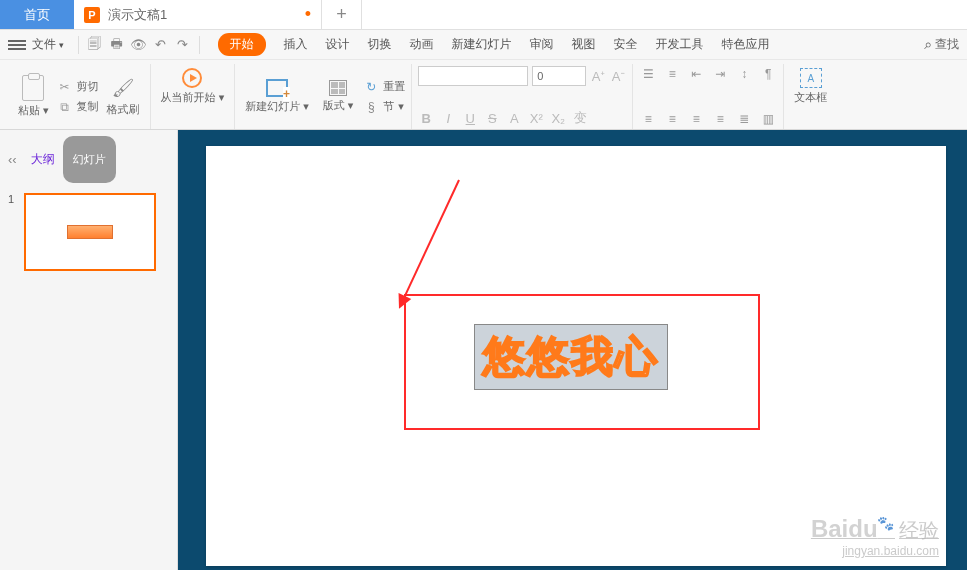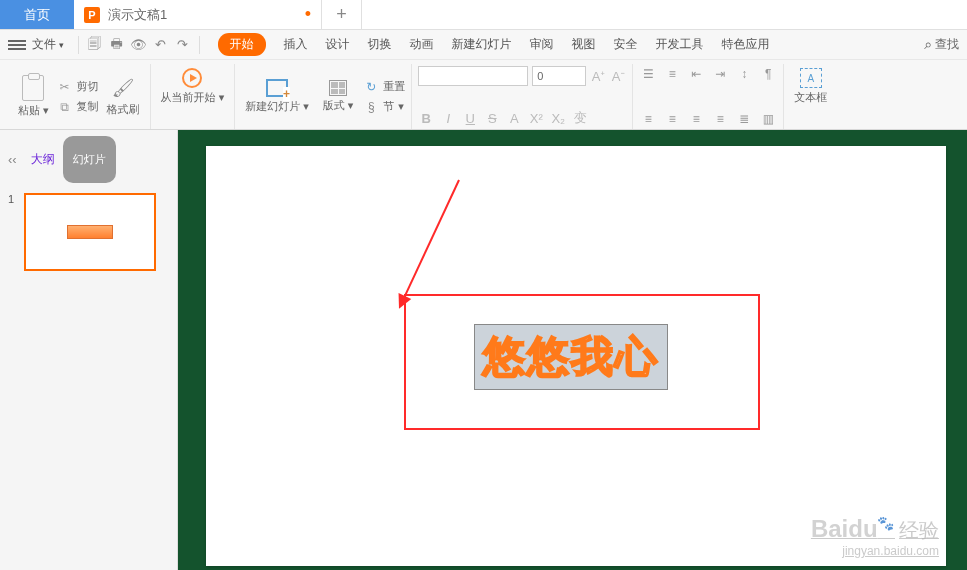--- a/index.html
+++ b/index.html
@@ -60,21 +60,21 @@
 .sidebar { width:178px; background:#f5f5f5; border-right:1px solid #ddd; padding:6px 8px; }
 .sbtabs { display:flex; align-items:center; gap:8px; margin-bottom:10px; font-size:12px; }
 .sbtabs .collapse { color:#888; font-size:13px; margin-right:6px; }
 .sbtab { color:#6d28d9; }
 .sbtab.active { background:#999; color:#fff; padding:16px 10px; border-radius:10px; font-size:11px; }
 .thumb-row { display:flex; gap:6px; align-items:flex-start; }
 .thumb-num { font-size:11px; color:#555; width:10px; }
 .thumb { width:132px; height:78px; background:#fff; border:2px solid #ff6a00; display:flex; align-items:center; justify-content:center; }
 .thumb-obj { width:46px; height:14px; background:linear-gradient(#ffb070,#ff8030); border:1px solid #e07030; }
 
-.canvas-wrap { flex:1; background:#14532d; position:relative; padding:16px 0 0 28px; }
+.canvas-wrap { flex:1; background:#0c4a6e; position:relative; padding:16px 0 0 28px; }
 .slide { width:740px; height:420px; background:#fff; box-shadow:0 1px 3px rgba(0,0,0,0.2); position:relative; }
 
 
 .redbox { position:absolute; left:198px; top:148px; width:356px; height:136px; border:2px solid #ff2a2a; }
 .arrow { position:absolute; left:252px; top:34px; width:2px; height:140px; background:#ff2a2a; transform:rotate(25deg); transform-origin:top; }
 .arrow::after { content:""; position:absolute; bottom:-2px; left:-6px; border-top:14px solid #ff2a2a; border-left:7px solid transparent; border-right:7px solid transparent; }
 
 
 .txtobj { position:absolute; left:268px; top:178px; padding:4px 8px; background:#ccd3da; border:1px solid #888; }
 .txtobj .shadow { position:absolute; inset:-14px -10px 6px -10px; background:radial-gradient(ellipse at center,rgba(0,0,0,0.55),transparent 70%); z-index:-1; filter:blur(4px); }

